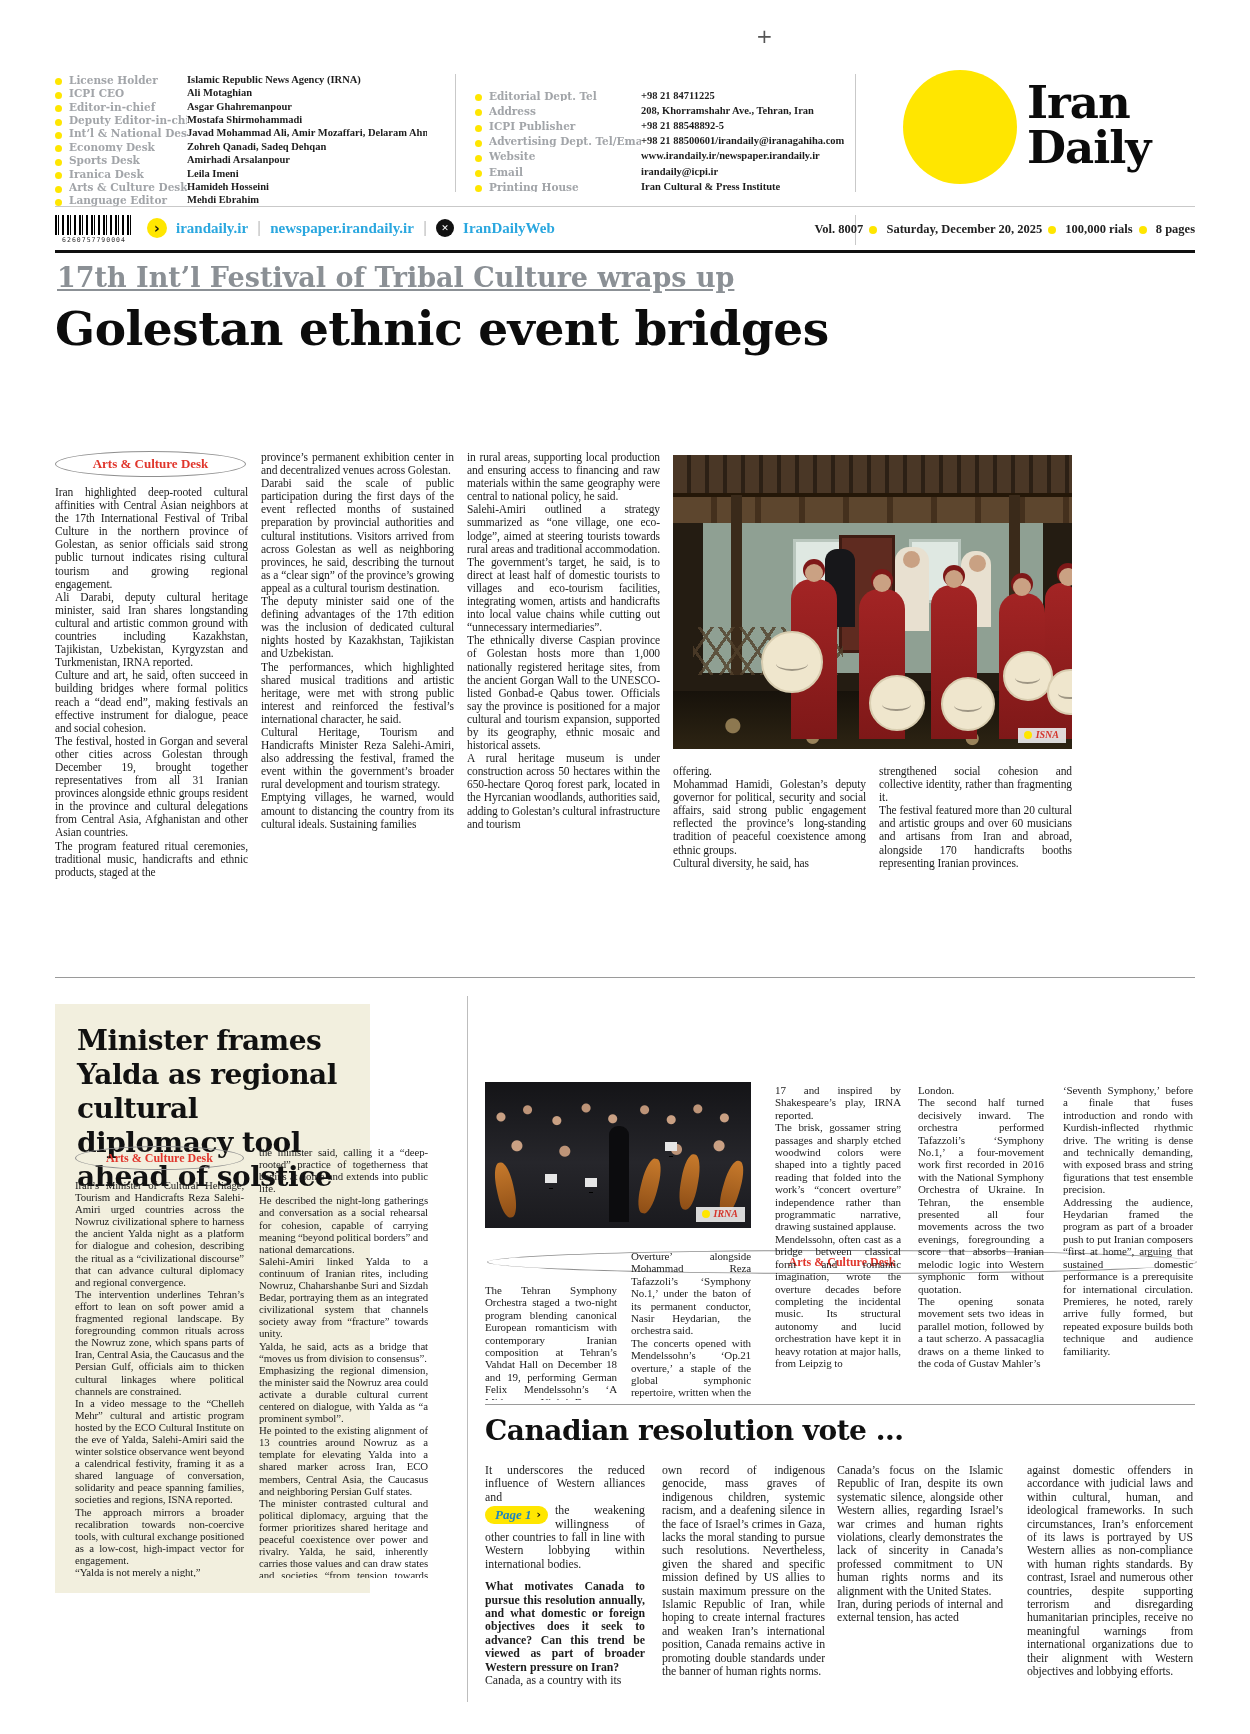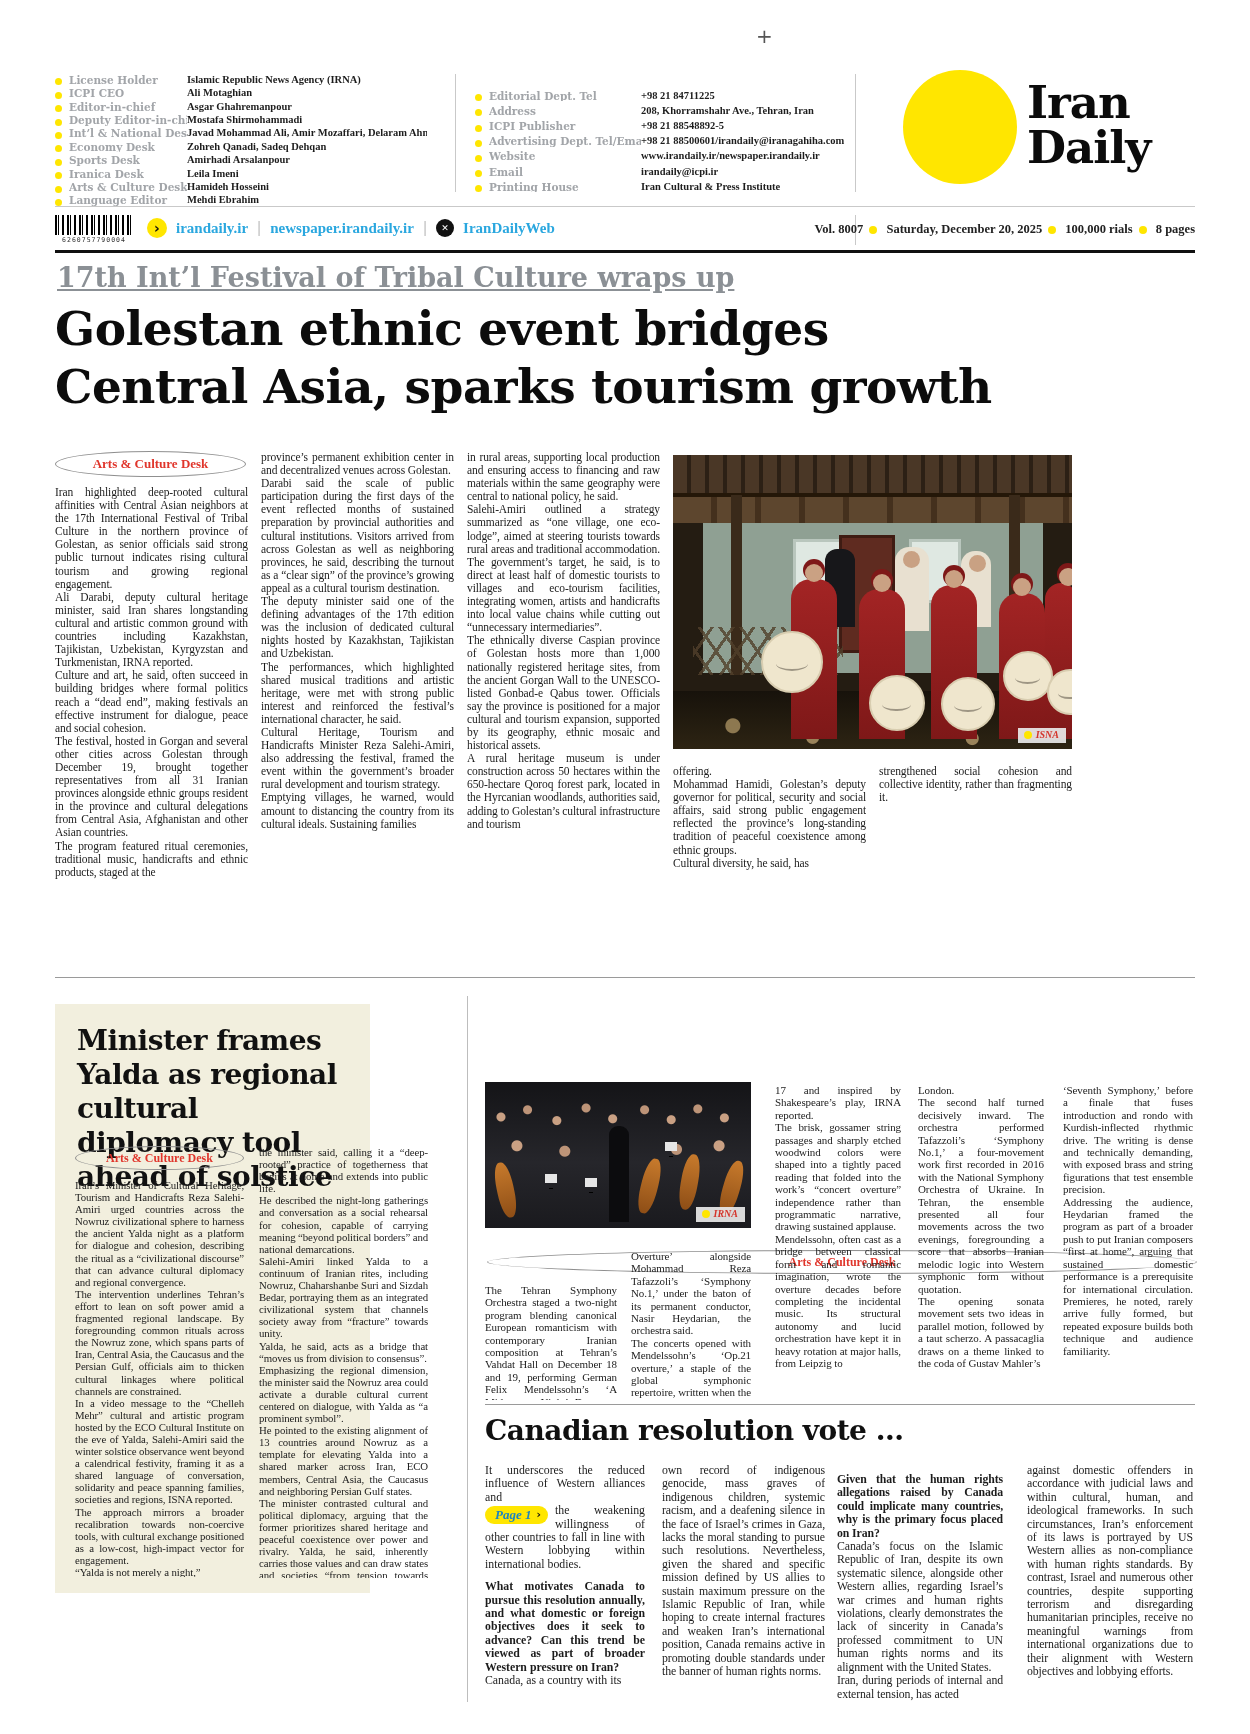--- a/index.html
+++ b/index.html
@@ -295,21 +295,21 @@
       <span>Vol. 8007</span><i class="dot"></i>
       <span>Saturday, December 20, 2025</span><i class="dot"></i>
       <span>100,000 rials</span><i class="dot"></i>
       <span>8 pages</span>
     </div>
   </div>
 
   <div class="rule-black"></div>
 
   <div class="kicker">17th Int’l Festival of Tribal Culture wraps up</div>
-  <h1 class="headline"><span>Golestan ethnic event bridges</span><br><span>Central Asia, sparks tourism growth</span></h1>
+  <h1 class="headline"><span>Golestan ethnic event bridges</span><br></h1>
 
   <section class="article">
     <div class="acol c1">
       <div class="desk-badge"><span>Arts &amp; Culture Desk</span></div>
       <div class="ptext">
           <p>Iran highlighted deep-rooted cultural affinities with Central Asian neighbors at the 17th International Festival of Tribal Culture in the northern province of Golestan, as senior officials said strong public turnout indicates rising cultural tourism and growing regional engagement.</p>
           <p>Ali Darabi, deputy cultural heritage minister, said Iran shares longstanding cultural and artistic common ground with countries including Kazakhstan, Tajikistan, Uzbekistan, Kyrgyzstan and Turkmenistan, IRNA reported.</p>
           <p>Culture and art, he said, often succeed in building bridges where formal politics reach a “dead end”, making festivals an effective instrument for dialogue, peace and social cohesion.</p>
           <p>The festival, hosted in Gorgan and several other cities across Golestan through December 19, brought together representatives from all 31 Iranian provinces alongside ethnic groups resident in the province and cultural delegations from Central Asia, Afghanistan and other Asian countries.</p>
           <p>The program featured ritual ceremonies, traditional music, handicrafts and ethnic products, staged at the</p>
@@ -360,20 +360,21 @@
         </div>
     </div>
 
     <div class="acol c4 ptext">
         <p>offering.</p>
         <p>Mohammad Hamidi, Golestan’s deputy governor for political, security and social affairs, said strong public engagement reflected the province’s long-standing tradition of peaceful coexistence among ethnic groups.</p>
         <p>Cultural diversity, he said, has</p>
       </div>
     <div class="acol c5 ptext">
         <p>strengthened social cohesion and collective identity, rather than fragmenting it.</p>
+        <p>The festival featured more than 20 cultural and artistic groups and over 60 musicians and artisans from Iran and abroad, alongside 170 handicrafts booths representing Iranian provinces.</p>
       </div>
   </section>
 
   <div class="rule-mid"></div>
   <div class="vrule"></div>
 
   <section class="yalda">
     <h2>Minister frames Yalda as regional cultural diplomacy tool ahead of solstice</h2>
     <div class="ycols">
       <div class="ycol l">
@@ -448,21 +449,20 @@
             <em>Page 1</em>
             <b class="chev">›</b>
           </span><span>the weakening willingness of other countries to fall in line with Western lobbying within international bodies.</span></p>
       <p class="qbold">What motivates Canada to pursue this resolution annually, and what domestic or foreign objectives does it seek to advance? Can this trend be viewed as part of broader Western pressure on Iran?</p>
       <p>Canada, as a country with its</p>
     </div>
     <div class="ccol k2 ptext">
         <p>own record of indigenous genocide, mass graves of indigenous children, systemic racism, and a deafening silence in the face of Israel’s crimes in Gaza, lacks the moral standing to pursue such resolutions. Nevertheless, given the shared and specific mission defined by US allies to sustain maximum pressure on the Islamic Republic of Iran, while hoping to create internal fractures and weaken Iran’s international position, Canada remains active in promoting double standards under the banner of human rights norms.</p>
       </div>
     <div class="ccol k3 ptext">
-        <p class="qbold">Given that the human rights allegations raised by Canada could implicate many countries, why is the primary focus placed on Iran?</p>
         <p>Canada’s focus on the Islamic Republic of Iran, despite its own systematic silence, alongside other Western allies, regarding Israel’s war crimes and human rights violations, clearly demonstrates the lack of sincerity in Canada’s professed commitment to UN human rights norms and its alignment with the United States.</p>
         <p>Iran, during periods of internal and external tension, has acted</p>
       </div>
     <div class="ccol k4 ptext">
         <p>against domestic offenders in accordance with judicial laws and within cultural, human, and ideological frameworks. In such circumstances, Iran’s enforcement of its laws is portrayed by US Western allies as non-compliance with human rights standards. By contrast, Israel and numerous other countries, despite supporting terrorism and disregarding humanitarian principles, receive no meaningful warnings from international organizations due to their alignment with Western objectives and lobbying efforts.</p>
       </div>
   </section>
 
 </div>
 

